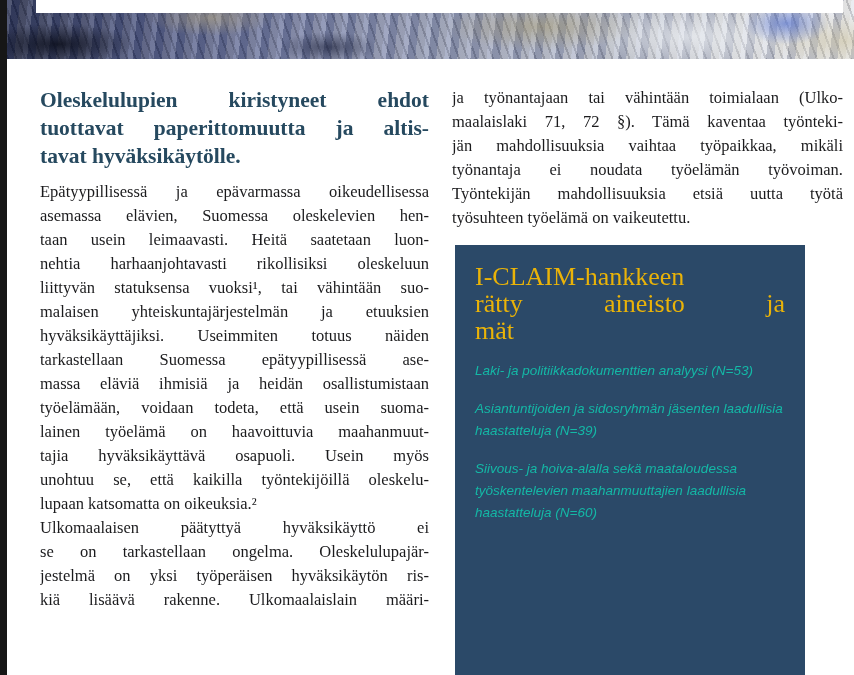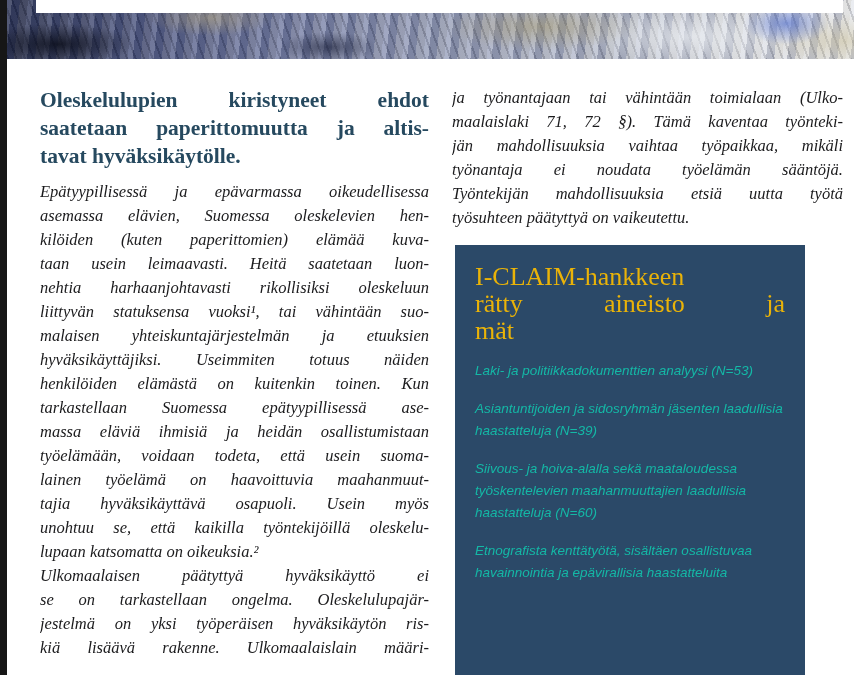--- a/index.html
+++ b/index.html
@@ -67,21 +67,21 @@
     position: absolute;
     left: 40px; top: 180px;
     width: 389px;
   }
   .right-column {
     position: absolute;
     left: 452px; top: 86px;
     width: 391px;
   }
   .body-par { color: #1b1b1d; font-size: 16.5px; }
-  .body-par .tline { line-height: 24px; height: 24px; font-style: italic; }
+  .body-par .tline { line-height: 24px; height: 24px; }
 
   
   .infobox {
     position: absolute;
     left: 455px; top: 245px;
     width: 350px; height: 460px;
     background: #2b4968;
     padding: 18px 20px 0 20px;
     z-index: 3;
   }
@@ -104,35 +104,33 @@
 <body>
 
 <div class="canvas">
 
   <div class="header-photo"></div>
   <div class="page-gap"></div>
   <div class="viewer-edge"></div>
 
   <h1 class="article-heading">
       <div class="tline">Oleskelulupien kiristyneet ehdot</div>
-      <div class="tline">saatetaan paperittomuutta ja altis-</div>
+      <div class="tline">tuottavat paperittomuutta ja altis-</div>
       <div class="tline para-end">tavat hyväksikäytölle.</div>
     </h1>
 
   <div class="left-column">
     <div class="body-par">
         <div class="tline">Epätyypillisessä ja epävarmassa oikeudellisessa</div>
         <div class="tline">asemassa elävien, Suomessa oleskelevien hen-</div>
-        <div class="tline">kilöiden (kuten paperittomien) elämää kuva-</div>
         <div class="tline">taan usein leimaavasti. Heitä saatetaan luon-</div>
         <div class="tline">nehtia harhaanjohtavasti rikollisiksi oleskeluun</div>
         <div class="tline">liittyvän statuksensa vuoksi¹, tai vähintään suo-</div>
         <div class="tline">malaisen yhteiskuntajärjestelmän ja etuuksien</div>
         <div class="tline">hyväksikäyttäjiksi. Useimmiten totuus näiden</div>
-        <div class="tline">henkilöiden elämästä on kuitenkin toinen. Kun</div>
         <div class="tline">tarkastellaan Suomessa epätyypillisessä ase-</div>
         <div class="tline">massa eläviä ihmisiä ja heidän osallistumistaan</div>
         <div class="tline">työelämään, voidaan todeta, että usein suoma-</div>
         <div class="tline">lainen työelämä on haavoittuvia maahanmuut-</div>
         <div class="tline">tajia hyväksikäyttävä osapuoli. Usein myös</div>
         <div class="tline">unohtuu se, että kaikilla työntekijöillä oleskelu-</div>
         <div class="tline para-end">lupaan katsomatta on oikeuksia.²</div>
       </div>
     <div class="body-par">
         <div class="tline">Ulkomaalaisen päätyttyä hyväksikäyttö ei</div>
@@ -140,33 +138,32 @@
         <div class="tline">jestelmä on yksi työperäisen hyväksikäytön ris-</div>
         <div class="tline">kiä lisäävä rakenne. Ulkomaalaislain määri-</div>
       </div>
   </div>
 
   <div class="right-column">
     <div class="body-par">
         <div class="tline">ja työnantajaan tai vähintään toimialaan (Ulko-</div>
         <div class="tline">maalaislaki 71, 72 §). Tämä kaventaa työnteki-</div>
         <div class="tline">jän mahdollisuuksia vaihtaa työpaikkaa, mikäli</div>
-        <div class="tline">työnantaja ei noudata työelämän sääntöjä.</div>
+        <div class="tline">työnantaja ei noudata työelämän työvoiman.</div>
         <div class="tline">Työntekijän mahdollisuuksia etsiä uutta työtä</div>
-        <div class="tline para-end">työsuhteen päätyttyä on vaikeutettu.</div>
+        <div class="tline para-end">työsuhteen työelämä on vaikeutettu.</div>
       </div>
   </div>
 
   <div class="infobox">
     <div class="infobox-title">
         <div class="tline">I-CLAIM-hankkeen Suomessa ke-</div>
         <div class="tline">rätty aineisto ja tutkimusmenetel-</div>
         <div class="tline para-end">mät</div>
       </div>
     <div class="infobox-items">
         <div class="box-item">Laki- ja politiikkadokumenttien analyysi (N=53)</div>
         <div class="box-item">Asiantuntijoiden ja sidosryhmän jäsenten laadullisia haastatteluja (N=39)</div>
         <div class="box-item">Siivous- ja hoiva-alalla sekä maataloudessa työskentelevien maahanmuuttajien laadullisia haastatteluja (N=60)</div>
-        <div class="box-item">Etnografista kenttätyötä, sisältäen osallistuvaa havainnointia ja epävirallisia haastatteluita</div>
       </div>
   </div>
 
 </div>
 
 </body></html>

